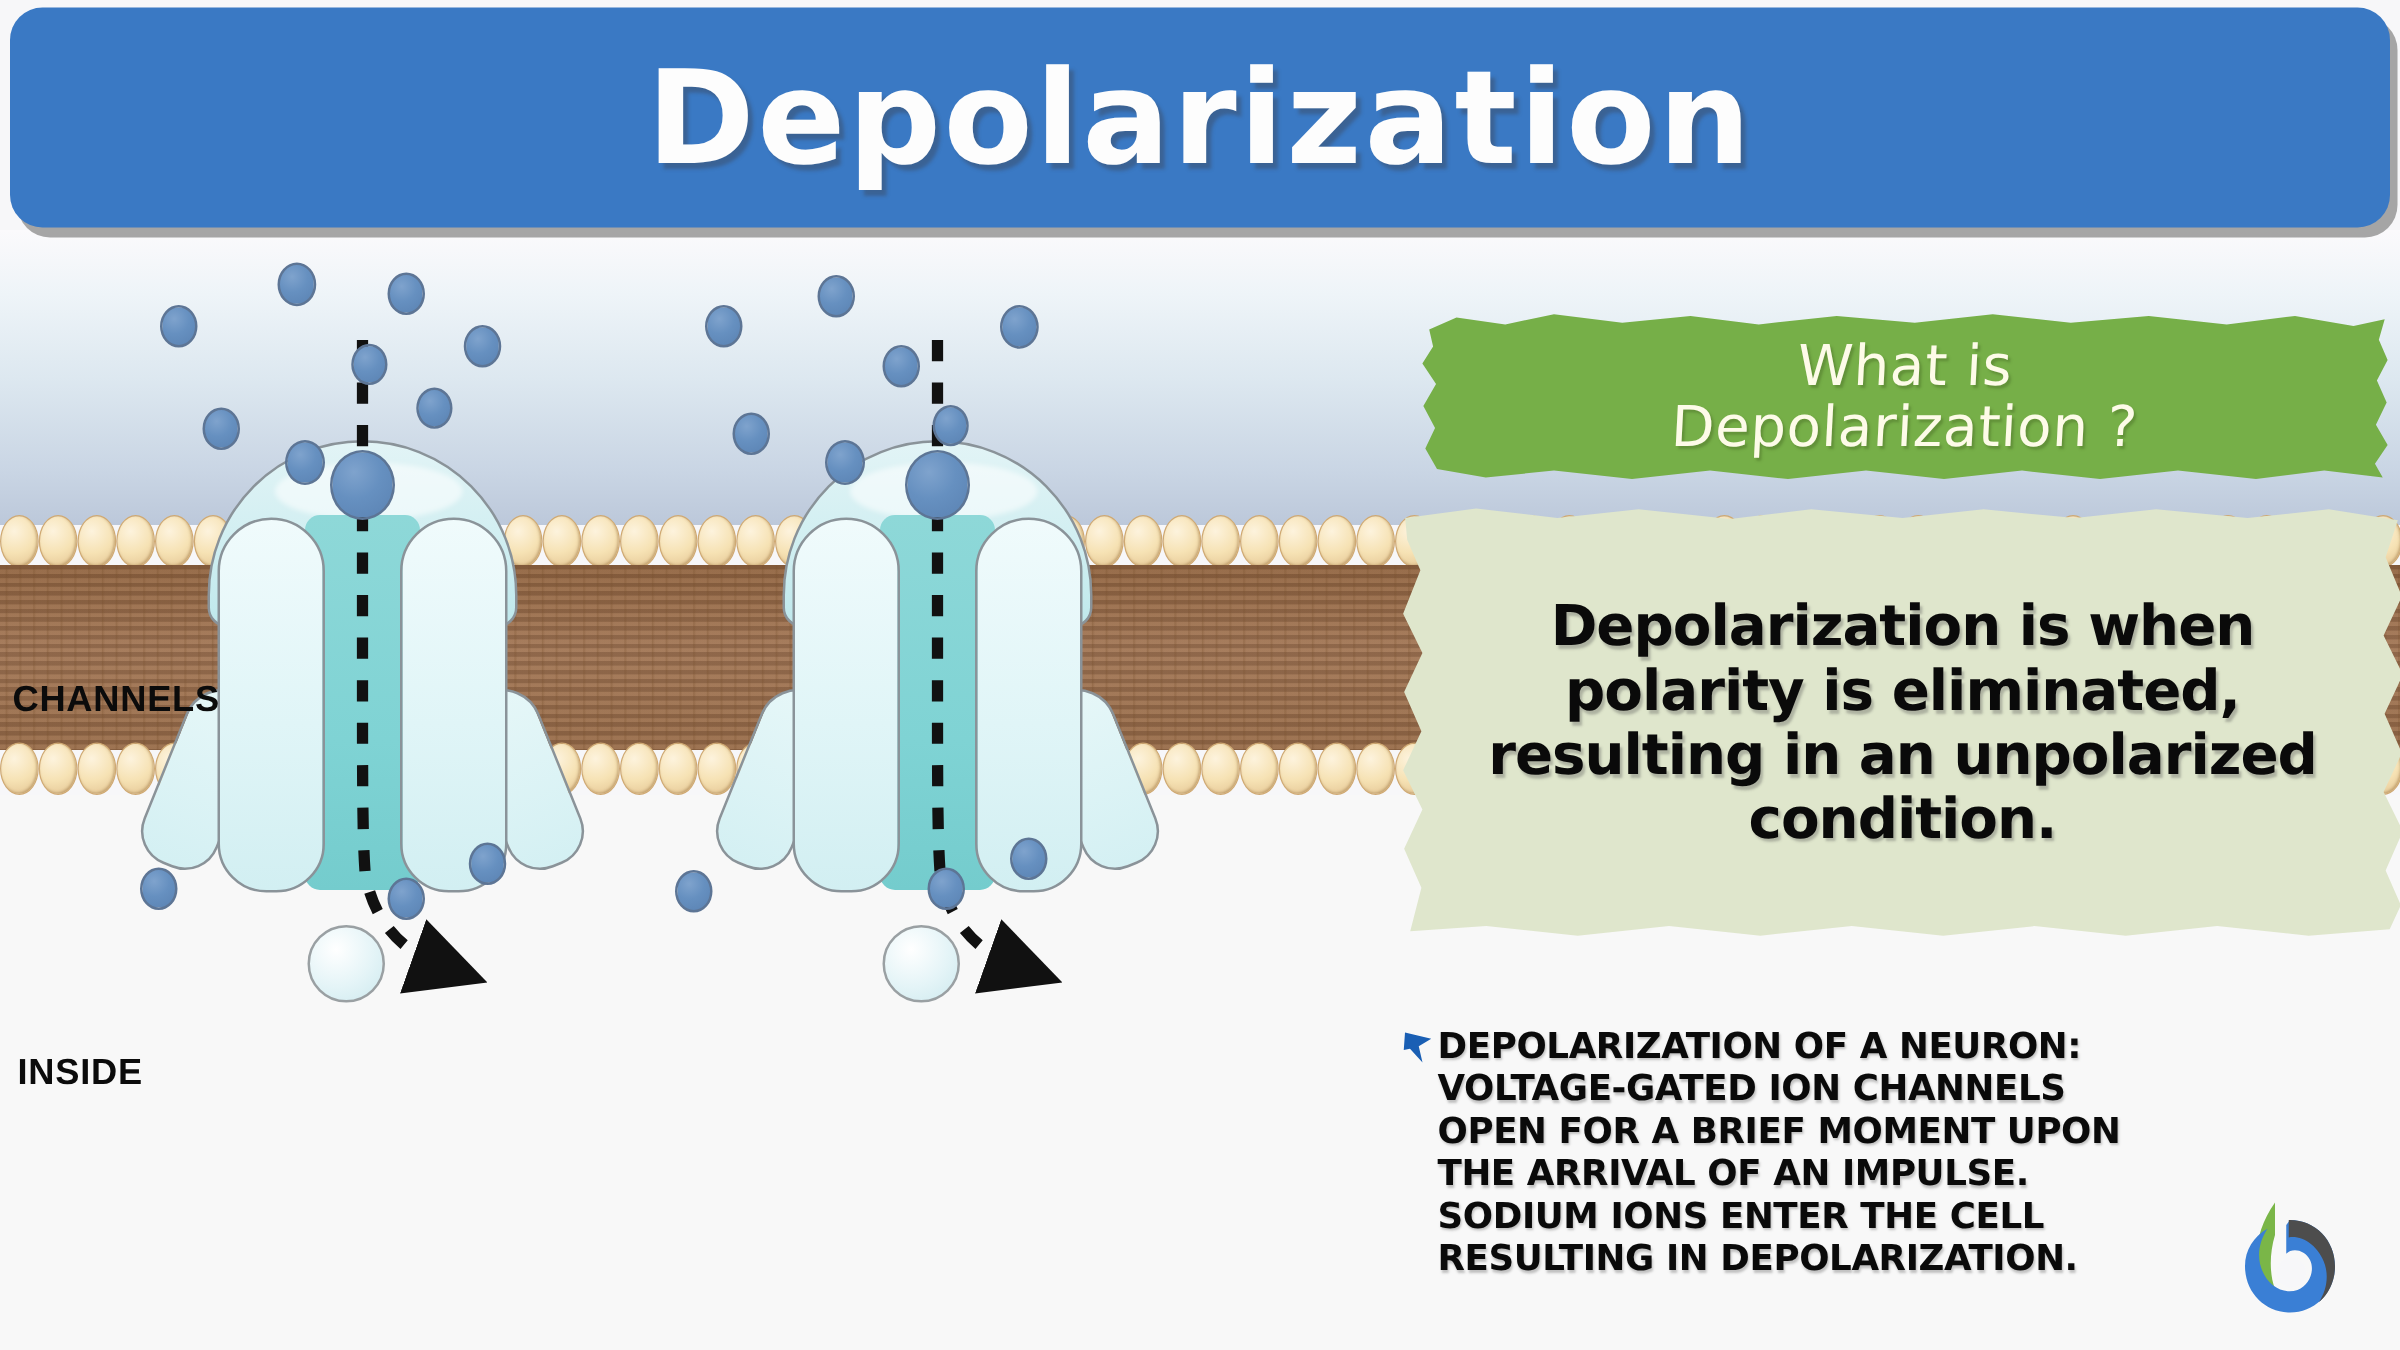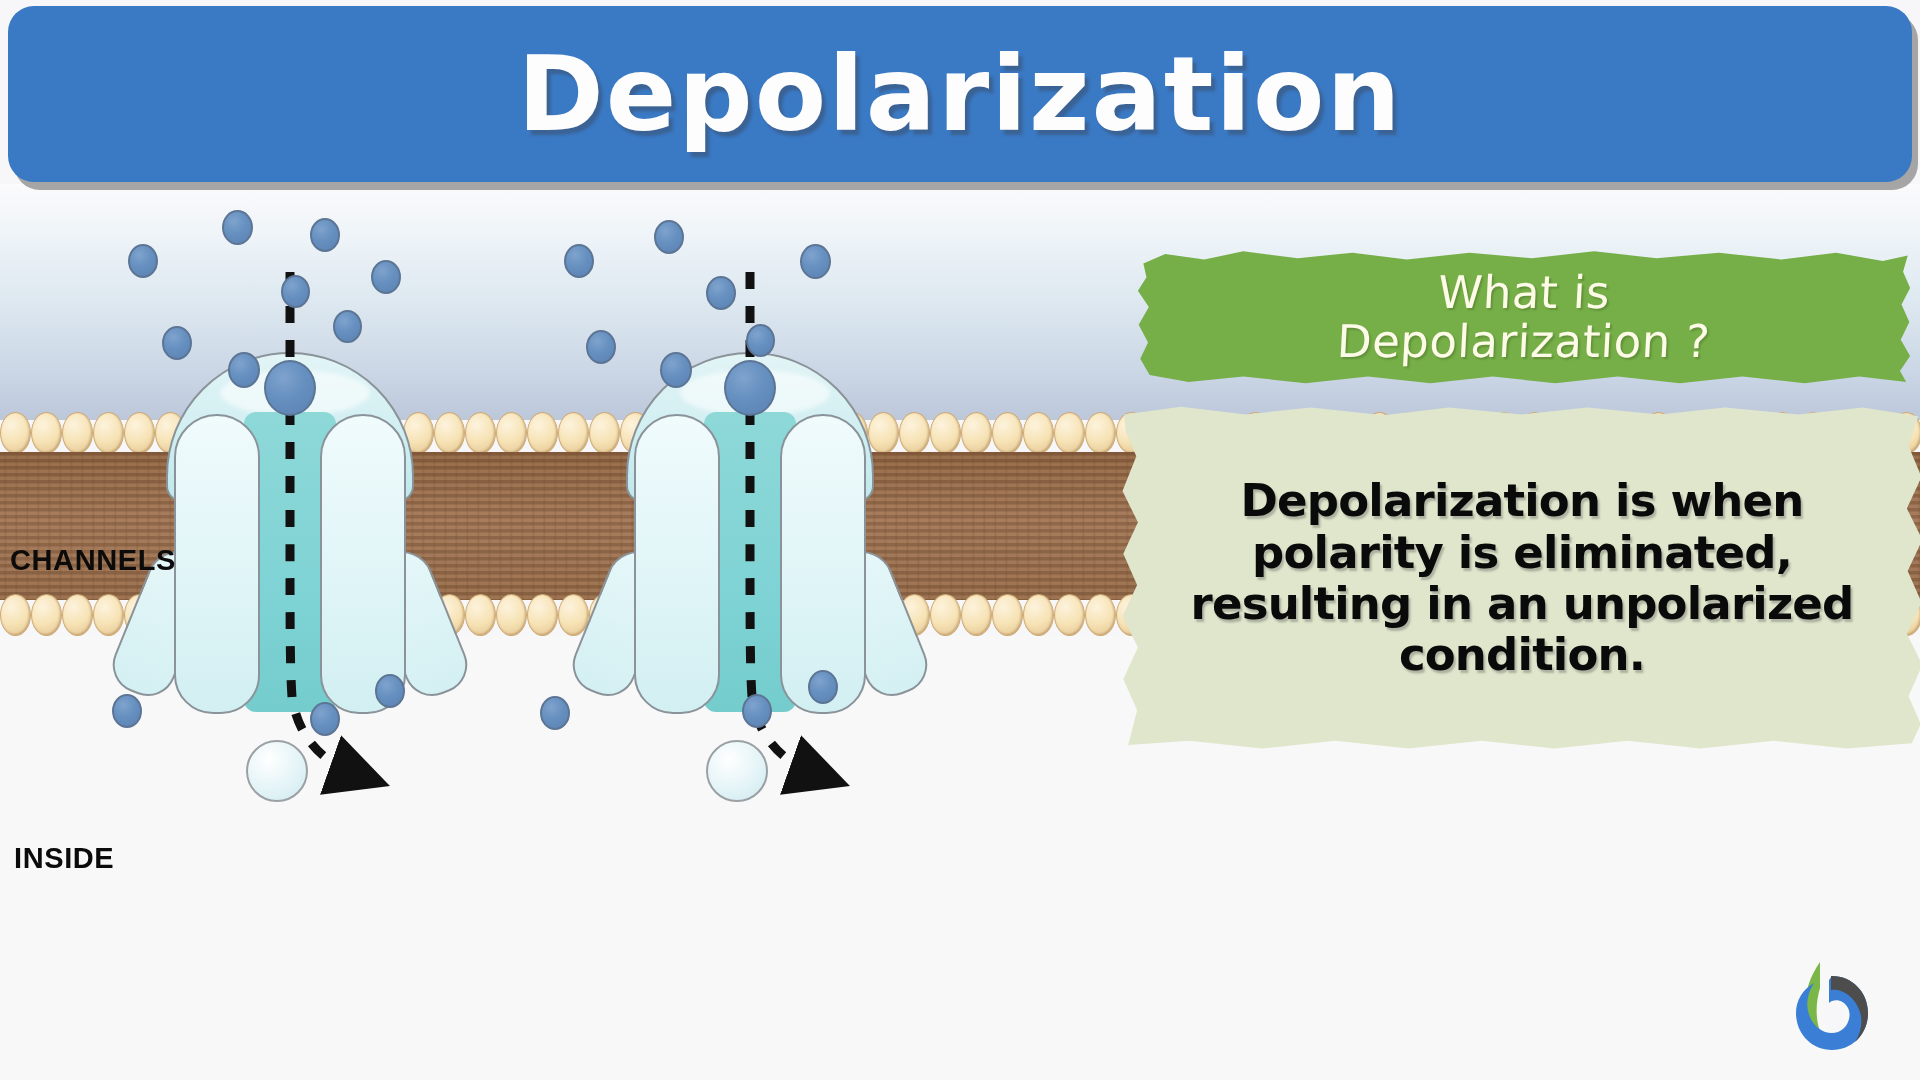--- a/index.html
+++ b/index.html
@@ -510,20 +510,33 @@
       <span id="green-l1">What is</span>
       <span id="green-l2">Depolarization ?</span>
     </div>
   </div>
 
   <div id="definition-box">
     <div id="definition-paper"></div>
     <div id="definition-text">Depolarization is when polarity is eliminated, resulting in an unpolarized condition.</div>
   </div>
 
+  <div id="caption-block">
+    <span id="caption-marker">
+      <svg width="26" height="30" viewBox="0 0 26 30" aria-hidden="true">
+        <path d="M2 2 L23 7 L13 13 L16 26 L6 15 L1 16 Z" fill="#1a5fb4"></path>
+      </svg>
+    </span>
+    <span id="caption-text">DEPOLARIZATION OF A NEURON:
+VOLTAGE-GATED ION CHANNELS
+OPEN FOR A BRIEF MOMENT UPON
+THE ARRIVAL OF AN IMPULSE.
+SODIUM IONS ENTER THE CELL
+RESULTING IN DEPOLARIZATION.</span>
+  </div>
 
   <div id="logo">
     <svg width="92" height="100" viewBox="0 0 92 100" aria-hidden="true">
       <path d="M34 6 C20 26 16 48 22 66 C26 78 34 84 40 86 C30 74 28 52 34 32 Z" fill="#7ab648"></path>
       <path d="M46 20 C66 20 82 36 82 57 C82 78 66 94 46 94 C26 94 10 78 10 57 C10 44 17 33 28 27 C22 36 20 46 22 55 C26 72 40 80 52 76 C62 72 66 60 62 52 C58 44 48 42 43 47 L43 24 Z" fill="#3a7fd5"></path>
       <path d="M46 20 C66 20 82 36 82 57 C82 69 77 79 69 86 C75 77 77 66 74 56 C69 40 55 32 45 34 L45 20 Z" fill="#4d4d4d"></path>
       <circle cx="47" cy="62" r="12" fill="#f7f7f9"></circle>
     </svg>
   </div>
 

